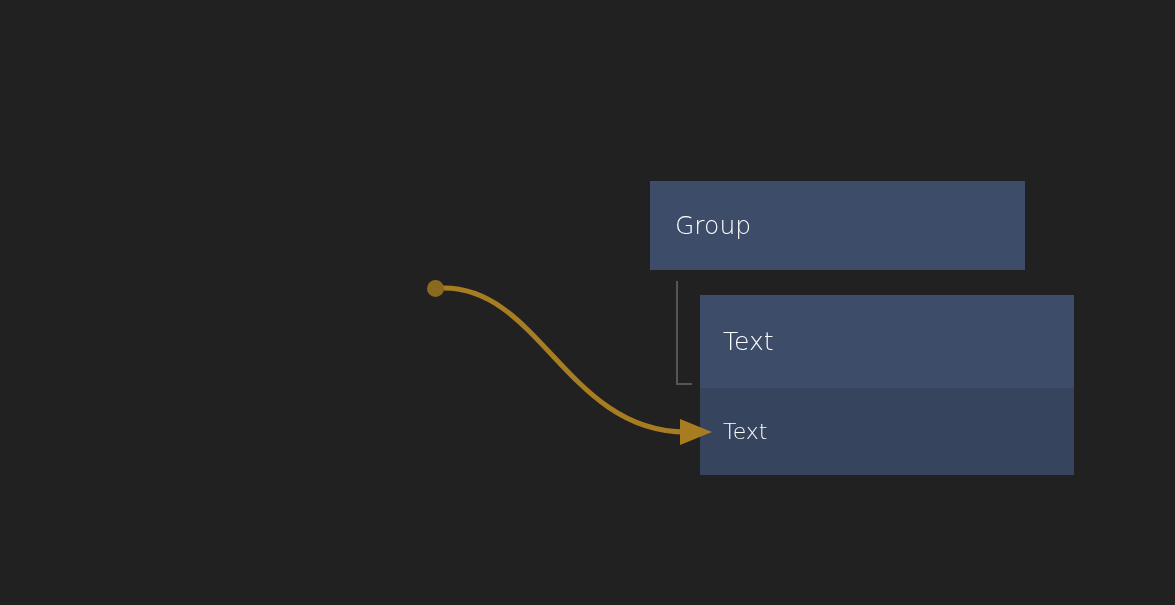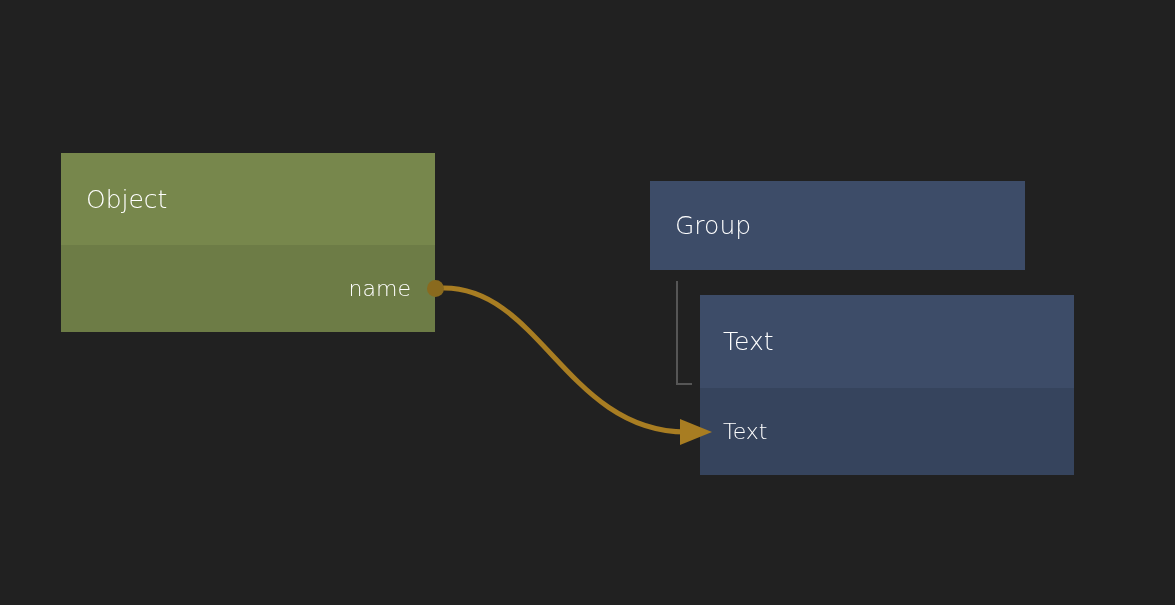--- a/index.html
+++ b/index.html
@@ -103,26 +103,20 @@
     height: 17px;
     border-radius: 50%;
     background: #8a6a1e;
   }
 </style>
 </head>
 <body>
 
 <div id="canvas" style="background: rgb(33, 33, 33);">
 
-  <div class="node node-object">
-    <div class="node-header" style="background: rgb(119, 135, 76);">Object</div>
-    <div class="node-row" style="background: rgb(109, 124, 70);">
-      <span>name</span>
-    </div>
-  </div>
 
   <div class="node node-group">
     <div class="node-header" style="background: rgb(61, 76, 104);">Group</div>
   </div>
 
   <div class="child-bracket" style="border-left-color: rgb(86, 86, 86); border-bottom-color: rgb(86, 86, 86);"></div>
 
   <div class="node node-text">
     <div class="node-header" style="background: rgb(61, 76, 104);">Text</div>
     <div class="node-row" style="background: rgb(54, 68, 93);">

